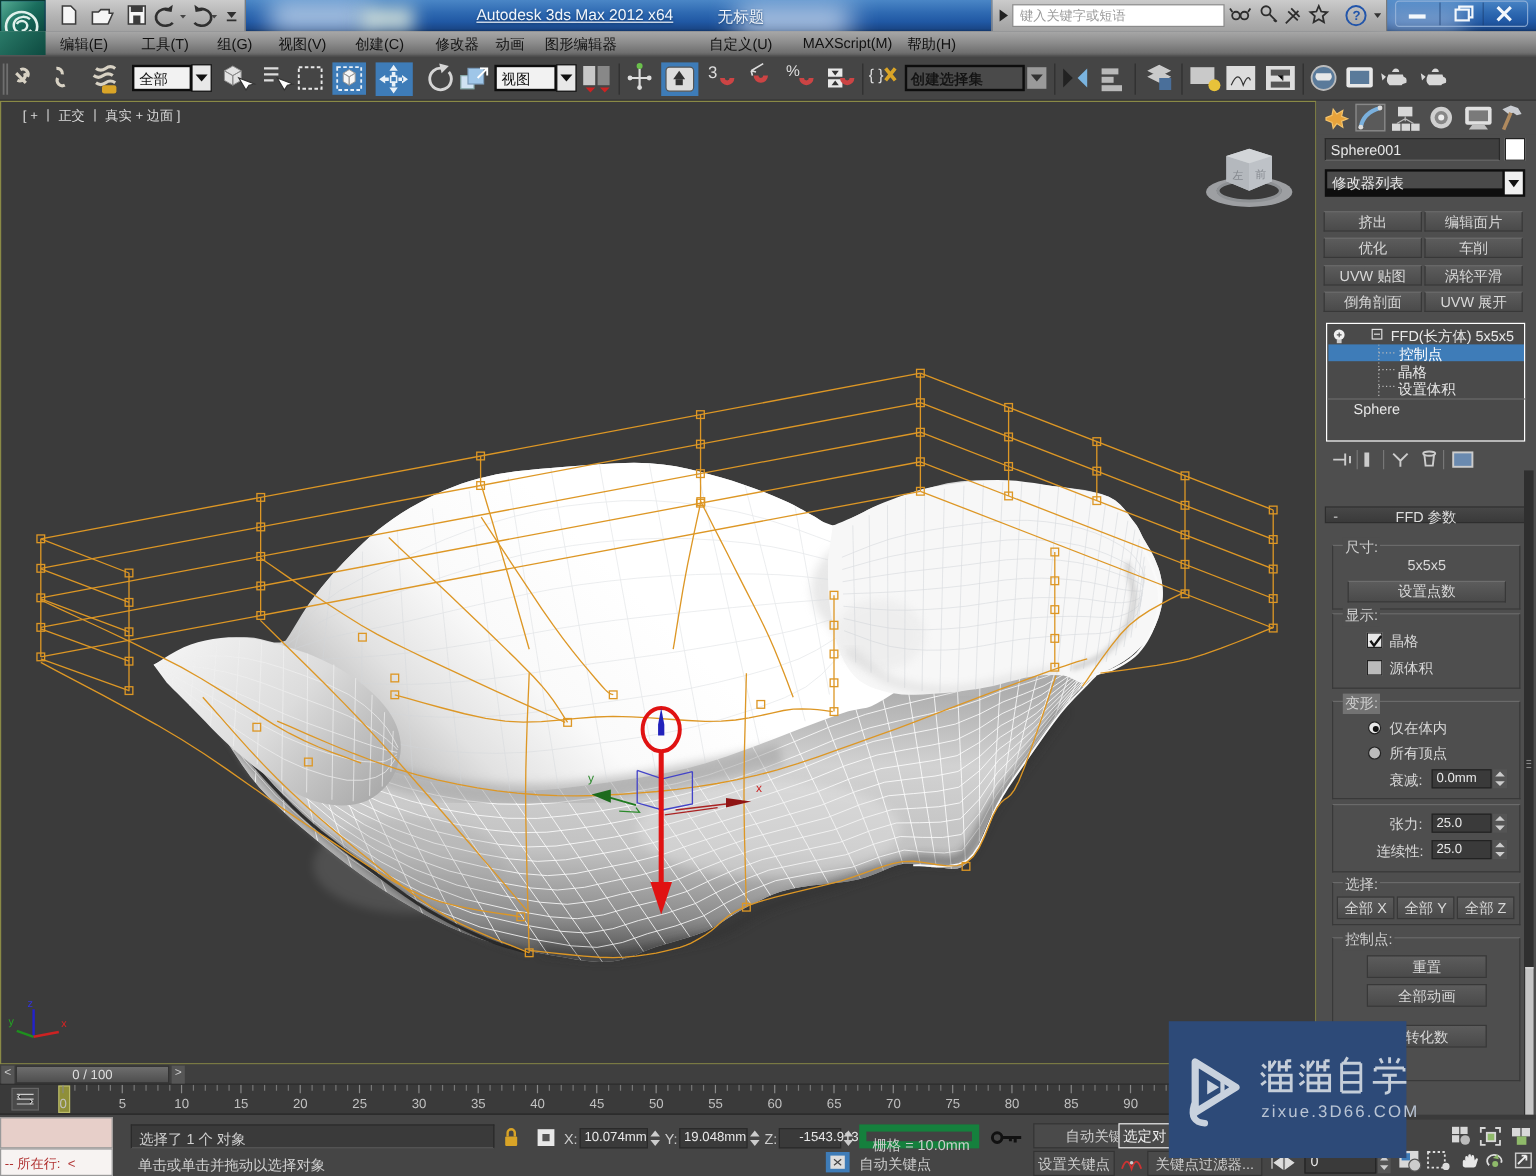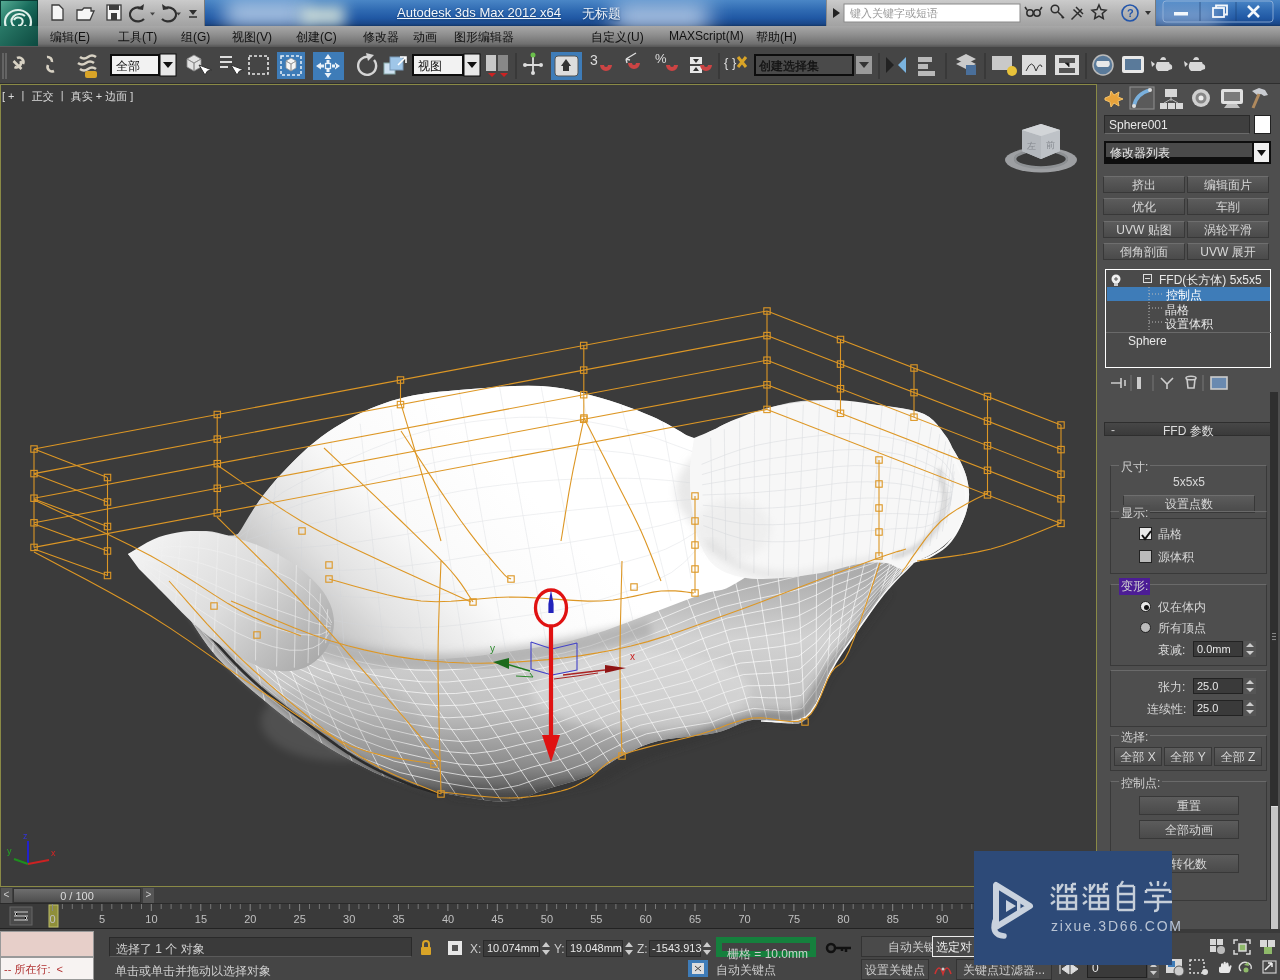--- a/index.html
+++ b/index.html
@@ -7,21 +7,21 @@
 .tx{position:absolute;white-space:nowrap;}
 </style></head><body>
 
 <div class="abs" style="left:0;top:0;width:1280px;height:26px;
  background:linear-gradient(180deg,#4a86c6 0%,#2f6ab2 40%,#2058a4 70%,#1a4788 92%,#123668 100%);">
  <div class="abs" style="left:225px;top:2px;width:80px;height:24px;background:#d8e6f5;filter:blur(10px);opacity:.8"></div>
  <div class="abs" style="left:300px;top:6px;width:45px;height:20px;background:#eef6e2;filter:blur(7px);opacity:.8"></div>
  <div class="abs" style="left:614px;top:6px;width:95px;height:22px;background:#e4eefa;filter:blur(11px);opacity:.85"></div>
  <div class="abs" style="left:1150px;top:8px;width:70px;height:18px;background:#dce8f6;filter:blur(9px);opacity:.55"></div>
  <div class="tx" style="left:397px;top:5px;color:#f2f6fb;font-size:13px;text-shadow:0 1px 2px #123a6b;text-decoration:underline;">Autodesk 3ds Max  2012 x64</div>
- <div class="tx" style="left:582px;top:5px;color:#f2f6fb;font-size:13px;text-shadow:0 1px 2px #123a6b;">无标题</div>
+ <div class="tx" style="left:598px;top:5px;color:#f2f6fb;font-size:13px;text-shadow:0 1px 2px #123a6b;">无标题</div>
 
  <div class="abs" style="left:38px;top:0;width:167px;height:26px;background:linear-gradient(180deg,#cbcbcb,#b2b2b2 55%,#a2a2a2);border-right:1px solid #7a7a7a;">
   <svg width="167" height="26">
    <g stroke="#3c3c3c" stroke-width="1.3" fill="#f6f6f6">
     <path d="M14,5 h7 l4,4 v11 h-11 z"></path>
     <path d="M39,10 h5 l2,-2 h7 v3 h3 l-4,9 h-13 z"></path>
     <rect x="69" y="5" width="14" height="15"></rect>
    </g>
    <path d="M71,5 h10 v5 h-10 z" fill="#3c3c3c"></path>
         <path d="M73,13 h6 v7 h-6 z" fill="#3c3c3c"></path>
@@ -542,21 +542,21 @@
 </g>
       <g stroke-width="2">
 <line x1="27" y1="779" x2="27" y2="756" stroke="#2222cc"></line>
 <line x1="27" y1="779" x2="13" y2="774" stroke="#1e8f1e"></line>
 <line x1="27" y1="779" x2="48" y2="775" stroke="#cc2222"></line>
 <text x="22" y="754" fill="#3333dd" font-size="9" font-family="Liberation Sans">z</text>
 <text x="6" y="769" fill="#22aa22" font-size="9" font-family="Liberation Sans">y</text>
 <text x="50" y="771" fill="#dd2222" font-size="9" font-family="Liberation Sans">x</text>
 </g>
     </svg>
- <div class="tx" style="left:1px;top:4px;font-size:11px;color:#dcdcdc;text-align:center;">[ + 〡 正交 〡 真实 + 边面 ]</div>
+ <div class="tx" style="left:18px;top:4px;font-size:11px;color:#dcdcdc;text-align:center;">[ + 〡 正交 〡 真实 + 边面 ]</div>
 </div>
 
 <div class="abs" style="left:1097px;top:84px;width:183px;height:851px;background:#4e4e4e;">
 
  <svg class="abs" style="left:0;top:0" width="183" height="28">
   <rect x="0" y="0" width="183" height="28" fill="#4e4e4e"></rect>
   <g>
    <path d="M8,14 l5,-2 1,-5 3,4 5,-3 -1,5 5,2 -5,2 1,5 -5,-3 -3,4 -1,-5 -5,-2 z" fill="#e8a33b" stroke="#f4c36a" stroke-width="1"></path>
    <rect x="33" y="3" width="24" height="22" fill="#5a5a5a" stroke="#888" stroke-width="1.2"></rect>
    <path d="M37,22 q2,-12 16,-16" stroke="#7ab0dd" stroke-width="3.5" fill="none"></path>
@@ -637,37 +637,37 @@
   </g>
   <g stroke="#777">
         <path d="M26,2 v16 M48,2 v16 M98,2 v16"></path>
       </g>
  </svg>
 
  <div class="abs" style="left:7px;top:338px;width:167px;height:14px;background:linear-gradient(180deg,#474747,#3a3a3a);border:1px solid #2e2e2e;">
   <span class="tx" style="left:6px;top:0;font-size:12px;color:#ccc;">-</span>
   <span class="tx" style="left:58px;top:0;font-size:12px;color:#ddd;">FFD 参数</span>
  </div>
-<div class="abs" style="left:13px;top:381px;width:157px;height:54px;border:1px solid #393939;border-top-color:#6a6a6a;">
+<div class="abs" style="left:13px;top:370px;width:157px;height:54px;border:1px solid #393939;border-top-color:#6a6a6a;">
  <span class="tx" style="left:8px;top:-7px;background:#4e4e4e;padding:0 2px;font-size:12px;color:#d0d0d0;">尺寸:</span>
       <div class="tx" style="left:62px;top:9px;font-size:12px;color:#d8d8d8;">5x5x5</div>
   <div class="abs" style="left:12px;top:29px;width:132px;height:18px;background:linear-gradient(180deg,#5c5c5c,#4a4a4a);border:1px solid #383838;border-top-color:#6e6e6e;text-align:center;color:#d8d8d8;font-size:12px;line-height:17px;">设置点数</div>
     </div>
 <div class="abs" style="left:13px;top:427px;width:157px;height:63px;border:1px solid #393939;border-top-color:#6a6a6a;">
  <span class="tx" style="left:8px;top:-7px;background:#4e4e4e;padding:0 2px;font-size:12px;color:#d0d0d0;">显示:</span>
       <div class="abs" style="left:28px;top:15px;width:13px;height:13px;background:#e8e8e8;border:1px solid #222;">
    <svg width="13" height="13">
           <path d="M2,6 l3,4 6,-8" stroke="#111" stroke-width="2" fill="none"></path>
         </svg></div>
   <span class="tx" style="left:47px;top:14px;font-size:12px;color:#d8d8d8;">晶格</span>
   <div class="abs" style="left:28px;top:38px;width:13px;height:13px;background:#bbb;border:1px solid #222;"></div>
   <span class="tx" style="left:47px;top:37px;font-size:12px;color:#d8d8d8;">源体积</span>
     </div>
 <div class="abs" style="left:13px;top:500px;width:157px;height:82px;border:1px solid #393939;border-top-color:#6a6a6a;">
- <span class="tx" style="left:8px;top:-7px;background:#4c1d95;padding:0 2px;font-size:12px;color:#d0d0d0;">变形:</span>
+ <span class="tx" style="left:8px;top:-7px;background:#737373;padding:0 2px;font-size:12px;color:#d0d0d0;">变形:</span>
       <div class="abs" style="left:29px;top:16px;width:11px;height:11px;border-radius:50%;background:#e8e8e8;border:1px solid #222;">
     <div class="abs" style="left:3px;top:3px;width:5px;height:5px;border-radius:50%;background:#111;"></div>
       </div>
   <span class="tx" style="left:47px;top:14px;font-size:12px;color:#d8d8d8;">仅在体内</span>
   <div class="abs" style="left:29px;top:37px;width:11px;height:11px;border-radius:50%;background:#bbb;border:1px solid #222;"></div>
   <span class="tx" style="left:47px;top:35px;font-size:12px;color:#d8d8d8;">所有顶点</span>
   <span class="tx" style="left:47px;top:57px;font-size:12px;color:#d8d8d8;">衰减:</span>
   <div class="abs" style="left:82px;top:56px;width:50px;height:16px;background:#3a3a3a;border:1px solid #222;color:#e8e8e8;font-size:11px;padding:1px 3px;">0.0mm</div>
   <svg class="abs" style="left:133px;top:56px" width="12" height="16">
         <rect width="12" height="16" fill="#555"></rect>
@@ -865,21 +865,21 @@
  <div class="abs" style="left:483px;top:11px;width:57px;height:17px;background:#3a3a3a;border:1px solid #2a2a2a;color:#e8e8e8;font-size:11px;padding:1px 3px;">10.074mm</div>
  <svg class="abs" style="left:541px;top:11px" width="10" height="17">
       <path d="M1,7 l8,0 -4,-5 z M1,10 l8,0 -4,5 z" fill="#ccc"></path>
     </svg>
  <span class="tx" style="left:554px;top:13px;font-size:12px;color:#ccc;">Y:</span>
  <div class="abs" style="left:566px;top:11px;width:57px;height:17px;background:#3a3a3a;border:1px solid #2a2a2a;color:#e8e8e8;font-size:11px;padding:1px 3px;">19.048mm</div>
  <svg class="abs" style="left:624px;top:11px" width="10" height="17">
       <path d="M1,7 l8,0 -4,-5 z M1,10 l8,0 -4,5 z" fill="#ccc"></path>
     </svg>
  <span class="tx" style="left:637px;top:13px;font-size:12px;color:#ccc;">Z:</span>
- <div class="abs" style="left:649px;top:11px;width:52px;height:17px;background:#3a3a3a;border:1px solid #2a2a2a;color:#e8e8e8;font-size:11px;padding:1px 2px;">-1543.913</div>
+ <div class="abs" style="left:649px;top:11px;width:52px;height:17px;background:#3a3a3a;border:1px solid #2a2a2a;color:#e8e8e8;font-size:11px;padding:1px 16px;">-1543.913</div>
  <svg class="abs" style="left:702px;top:11px" width="10" height="17">
       <path d="M1,7 l8,0 -4,-5 z M1,10 l8,0 -4,5 z" fill="#ccc"></path>
     </svg>
  <div class="abs" style="left:716px;top:8px;width:100px;height:20px;background:#424242;border:6px solid #15803d;">
   <span class="tx" style="left:5px;top:3px;font-size:12px;color:#ccc;">栅格 = 10.0mm</span>
     </div>
  <svg class="abs" style="left:688px;top:31px" width="22" height="18">
       <rect x="0" y="0" width="20" height="17" fill="#3e7cb8"></rect>
       <rect x="4" y="3" width="12" height="11" fill="#ddd"></rect>
       <path d="M7,6 l6,5 m0,-5 l-6,5" stroke="#444"></path>

